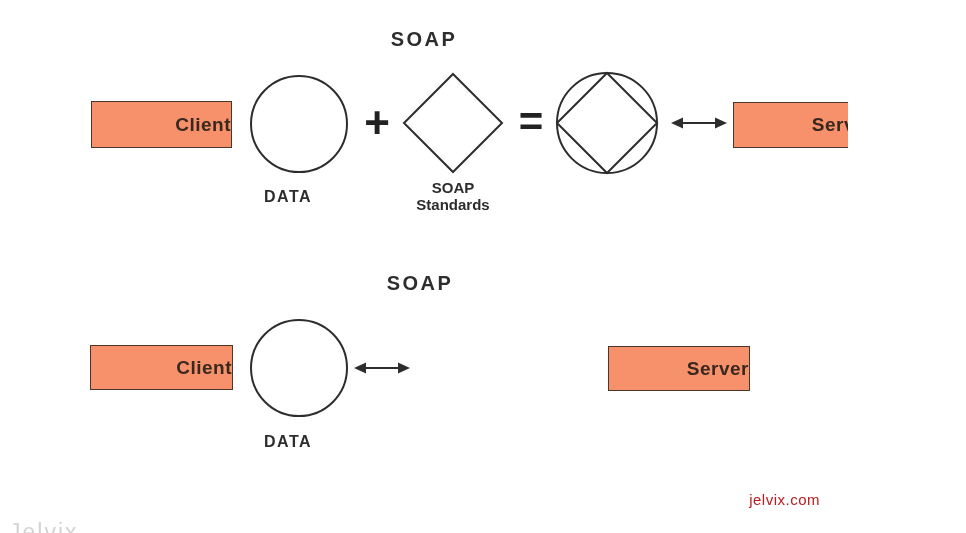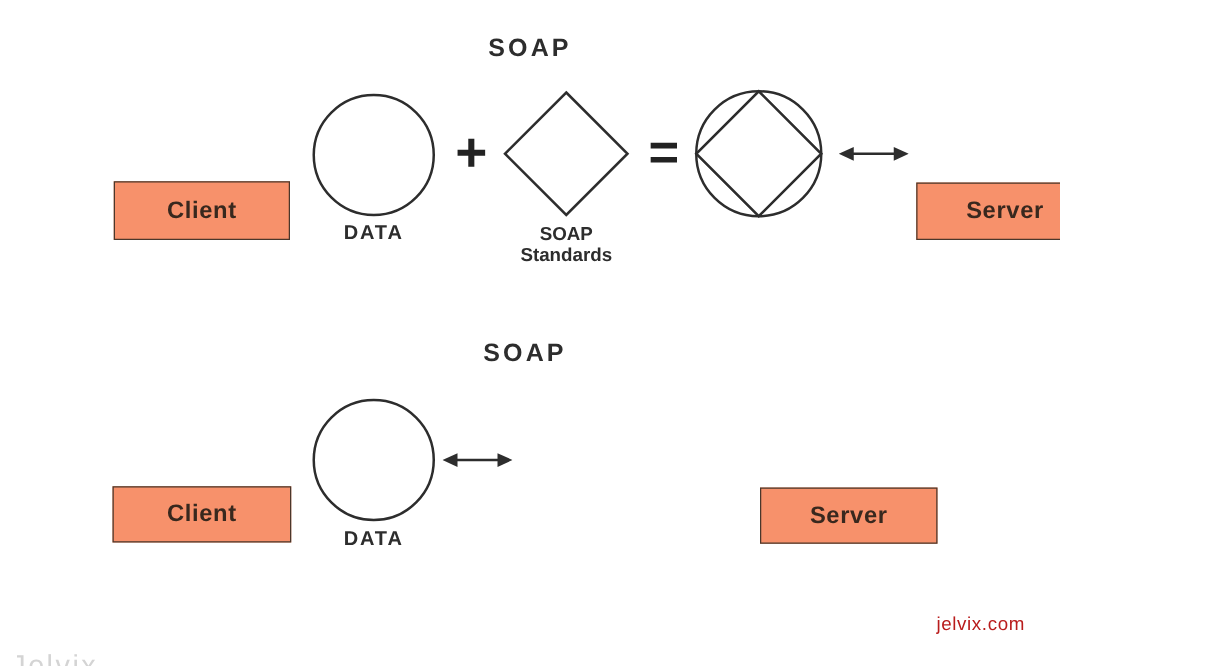--- a/index.html
+++ b/index.html
@@ -20,36 +20,36 @@
     letter-spacing: 2.5px;
     color: #2d2d2d;
     text-align: center;
   }
   .box {
     position: absolute;
     background: #F7916B;
     border: 1px solid #4a372b;
     display: flex;
     align-items: center;
-    justify-content: center;
-    margin-top: 44px;
+    justify-content: flex-end;
   }
   .box span {
     font-size: 19px;
     font-weight: 700;
     color: #38281e;
     letter-spacing: 0.5px;
   }
   .shape-label {
     position: absolute;
     font-size: 16px;
     font-weight: 700;
     letter-spacing: 1.5px;
-    text-align: center;
+    text-align: left;
     color: #2d2d2d;
+    margin-top: 10px;
   }
   .caption {
     position: absolute;
     font-size: 15px;
     font-weight: 700;
     line-height: 17px;
     color: #2d2d2d;
     white-space: pre-line;
   }
   .caption.center { text-align: center; }

